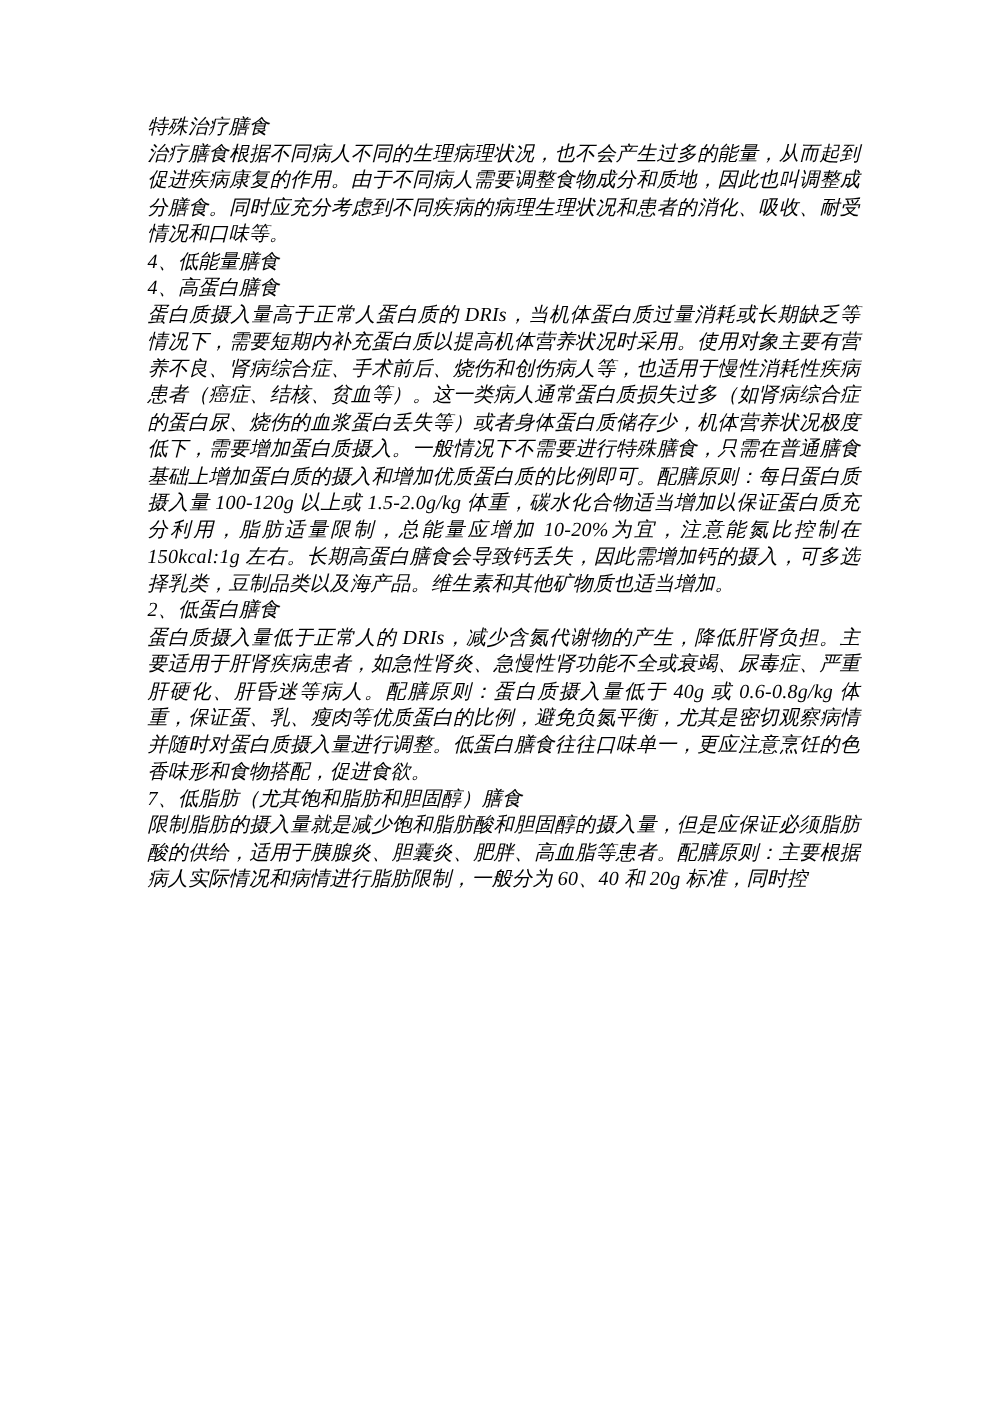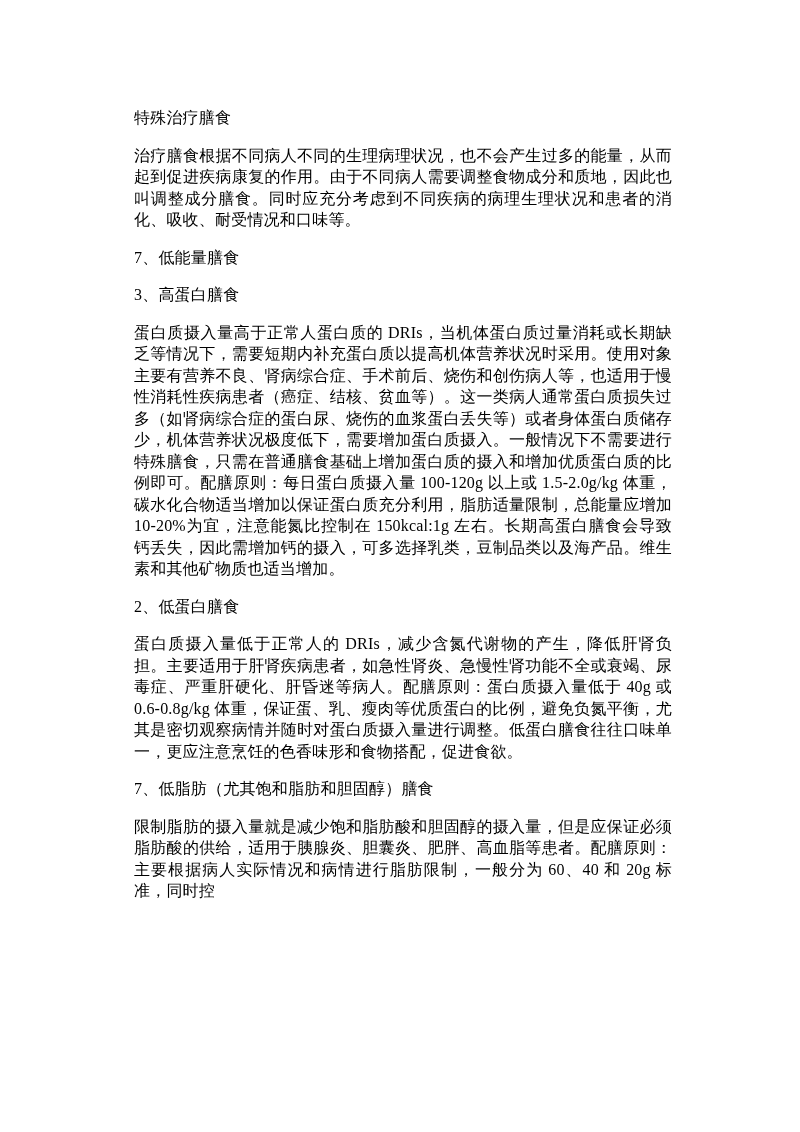--- a/index.html
+++ b/index.html
@@ -21,36 +21,37 @@
     left: 118px;
     top: 91px;
     width: 570px;
     font-size: 16px;
     line-height: 21.5px;
     text-align: justify;
     text-justify: inter-ideograph;
     letter-spacing: 0.2px;
   }
   .content p {
-    margin: 16px;
+    margin: 0;
     padding: 0;
+    font-style: italic;
   }
 </style>
 </head>
 <body>
 
 <div class="page">
   <div class="content">
     <p>特殊治疗膳食</p>
     <p>治疗膳食根据不同病人不同的生理病理状况，也不会产生过多的能量，从而起到促进疾病康复的作用。由于不同病人需要调整食物成分和质地，因此也叫调整成分膳食。同时应充分考虑到不同疾病的病理生理状况和患者的消化、吸收、耐受情况和口味等。</p>
 
 
-    <p>7、低能量膳食</p>
+    <p>4、低能量膳食</p>
 
-    <p>3、高蛋白膳食</p>
+    <p>4、高蛋白膳食</p>
     <p>蛋白质摄入量高于正常人蛋白质的 DRIs，当机体蛋白质过量消耗或长期缺乏等情况下，需要短期内补充蛋白质以提高机体营养状况时采用。使用对象主要有营养不良、肾病综合症、手术前后、烧伤和创伤病人等，也适用于慢性消耗性疾病患者（癌症、结核、贫血等）。这一类病人通常蛋白质损失过多（如肾病综合症的蛋白尿、烧伤的血浆蛋白丢失等）或者身体蛋白质储存少，机体营养状况极度低下，需要增加蛋白质摄入。一般情况下不需要进行特殊膳食，只需在普通膳食基础上增加蛋白质的摄入和增加优质蛋白质的比例即可。配膳原则：每日蛋白质摄入量 100-120g 以上或 1.5-2.0g/kg 体重，碳水化合物适当增加以保证蛋白质充分利用，脂肪适量限制，总能量应增加 10-20%为宜，注意能氮比控制在 150kcal:1g 左右。长期高蛋白膳食会导致钙丢失，因此需增加钙的摄入，可多选择乳类，豆制品类以及海产品。维生素和其他矿物质也适当增加。</p>
 
     <p>2、低蛋白膳食</p>
     <p>蛋白质摄入量低于正常人的 DRIs，减少含氮代谢物的产生，降低肝肾负担。主要适用于肝肾疾病患者，如急性肾炎、急慢性肾功能不全或衰竭、尿毒症、严重肝硬化、肝昏迷等病人。配膳原则：蛋白质摄入量低于 40g 或 0.6-0.8g/kg 体重，保证蛋、乳、瘦肉等优质蛋白的比例，避免负氮平衡，尤其是密切观察病情并随时对蛋白质摄入量进行调整。低蛋白膳食往往口味单一，更应注意烹饪的色香味形和食物搭配，促进食欲。</p>
 
     <p>7、低脂肪（尤其饱和脂肪和胆固醇）膳食</p>
     <p>限制脂肪的摄入量就是减少饱和脂肪酸和胆固醇的摄入量，但是应保证必须脂肪酸的供给，适用于胰腺炎、胆囊炎、肥胖、高血脂等患者。配膳原则：主要根据病人实际情况和病情进行脂肪限制，一般分为 60、40 和 20g 标准，同时控</p>
   </div>
 </div>
 

